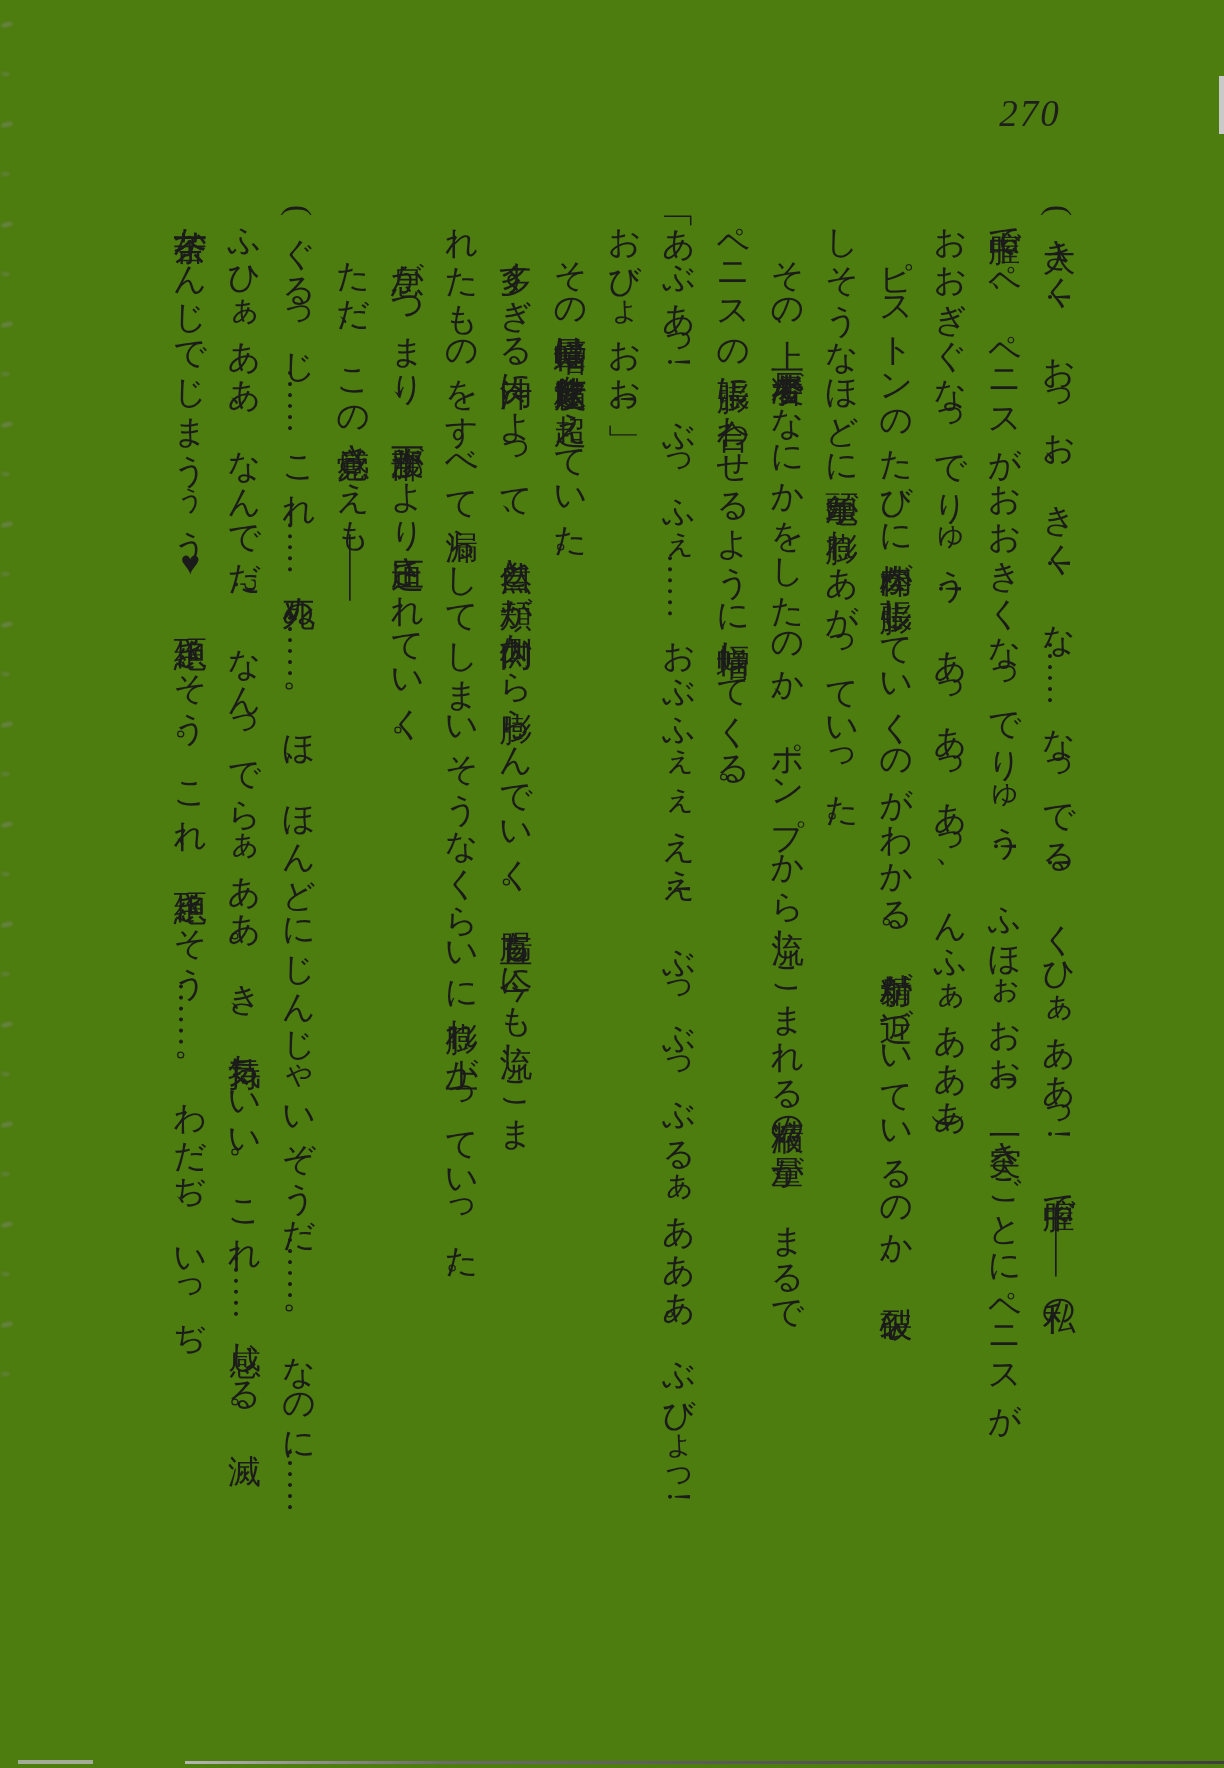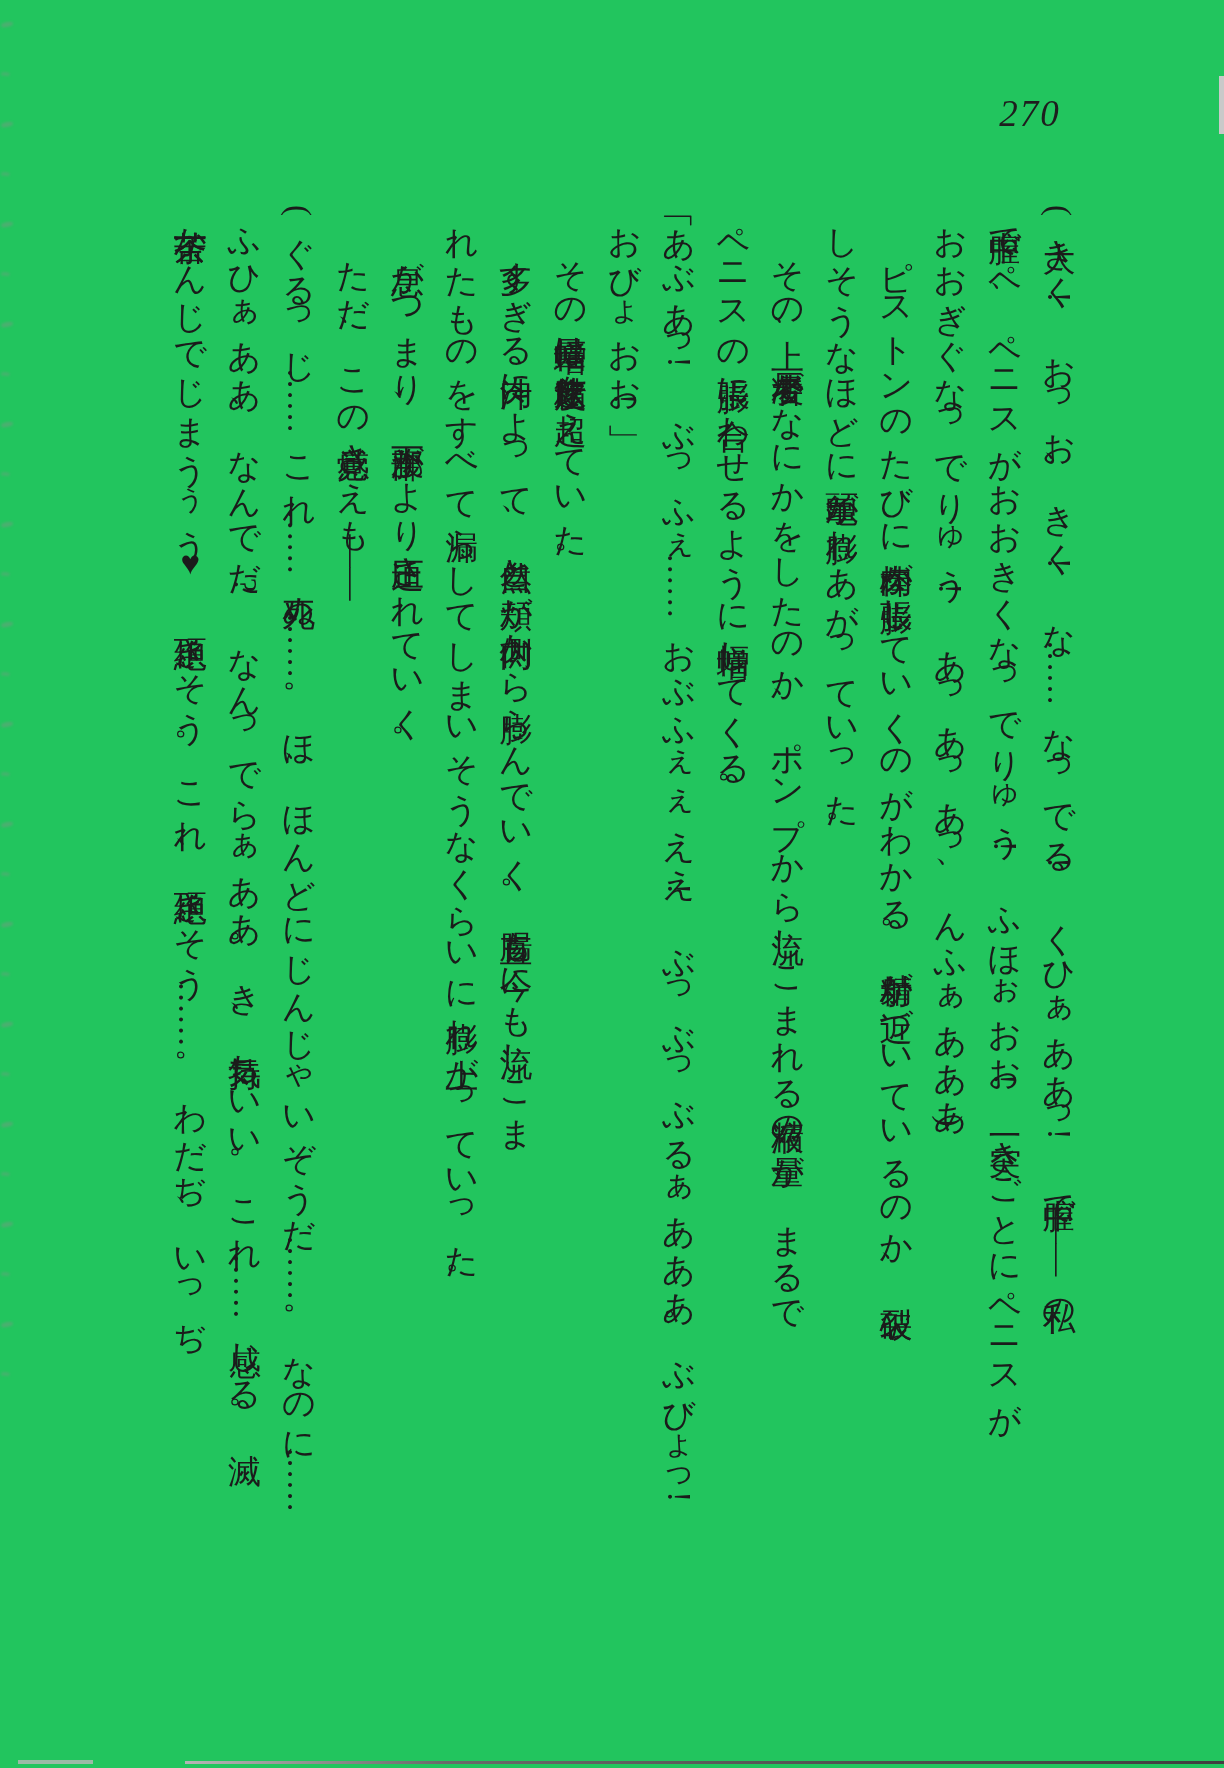--- a/index.html
+++ b/index.html
@@ -1,19 +1,19 @@
 <!DOCTYPE html>
 <html><head>
 <meta charset="utf-8">
 <style>
   html,body{margin:0;padding:0;}
   #book-page{
     position:relative;
     width:1224px;height:1768px;
-    background:#22c55e;
+    background:#4d7c0f;
     overflow:hidden;
     font-family:"Liberation Serif","DejaVu Serif",serif;
   }
   #page-number{
     position:absolute;
     left:975px;top:92px;width:110px;
     text-align:center;
     font-size:37px;
     font-style:italic;
     color:#1e1e1e;

